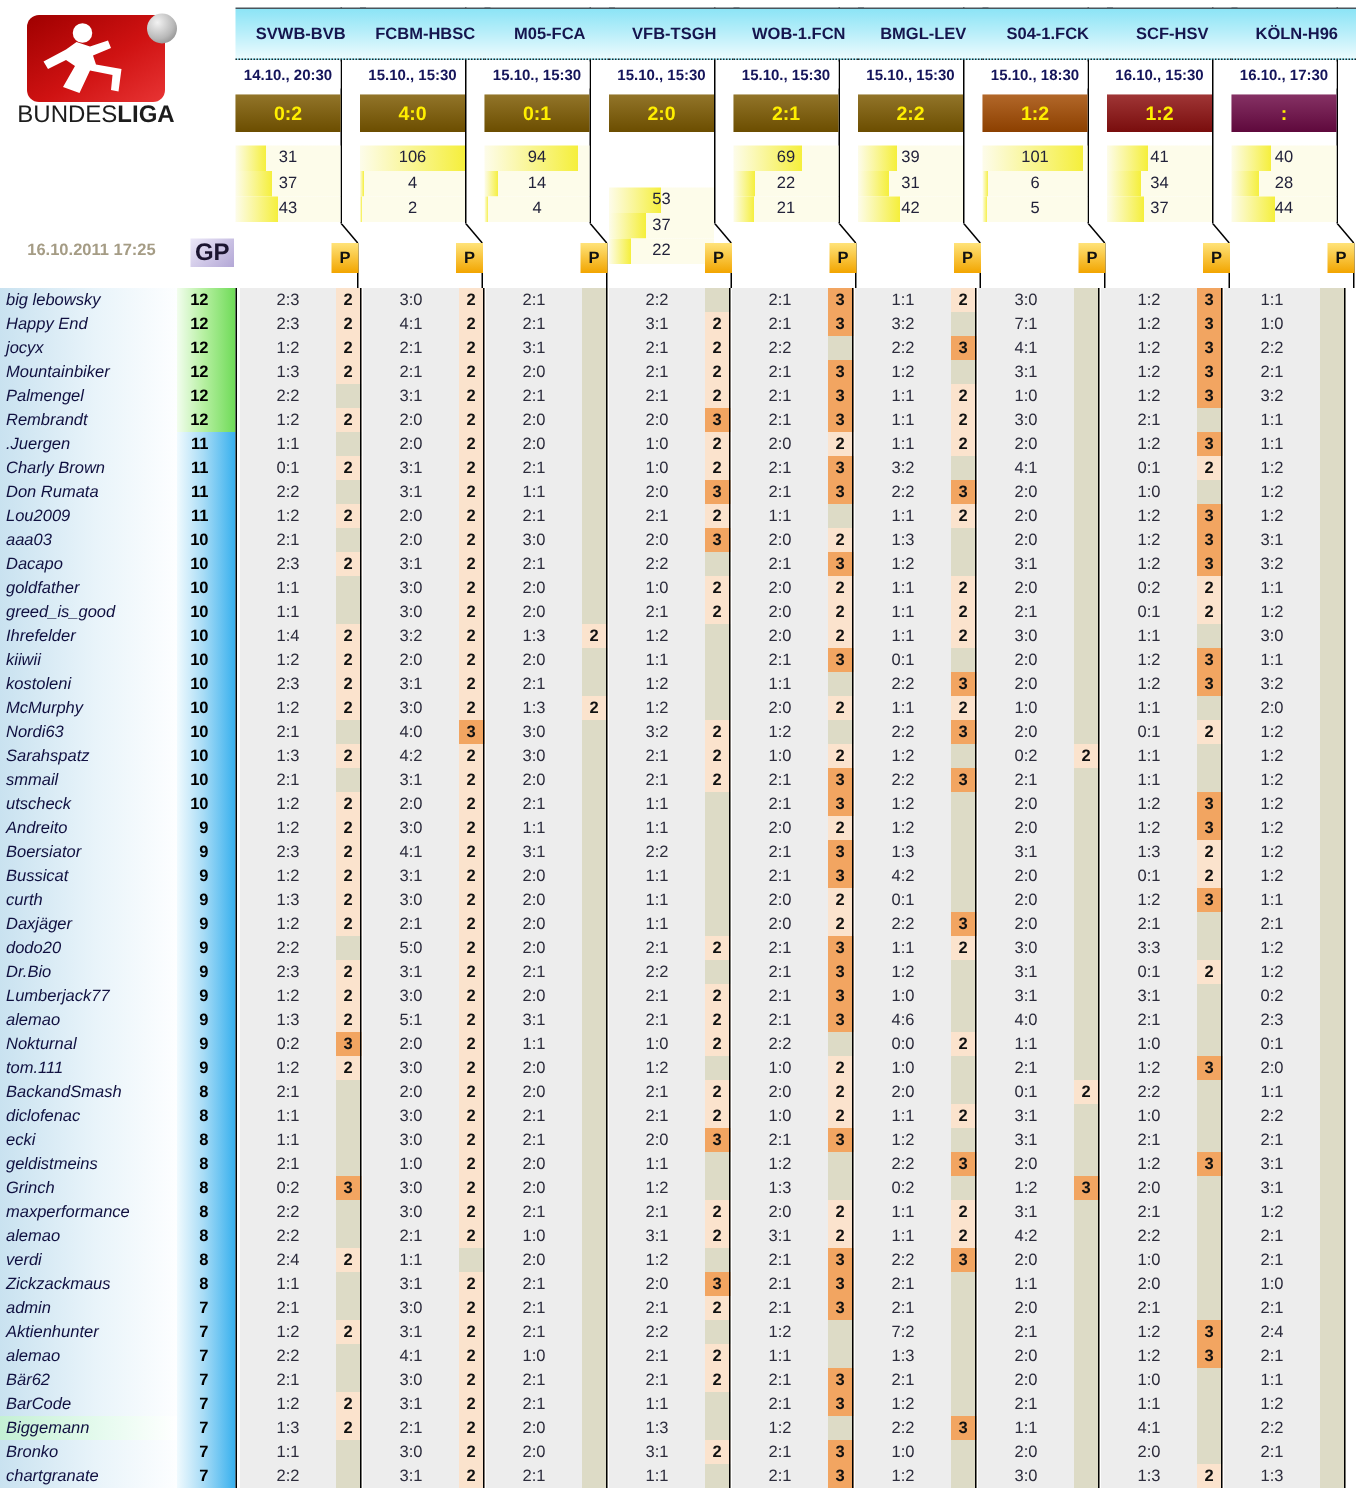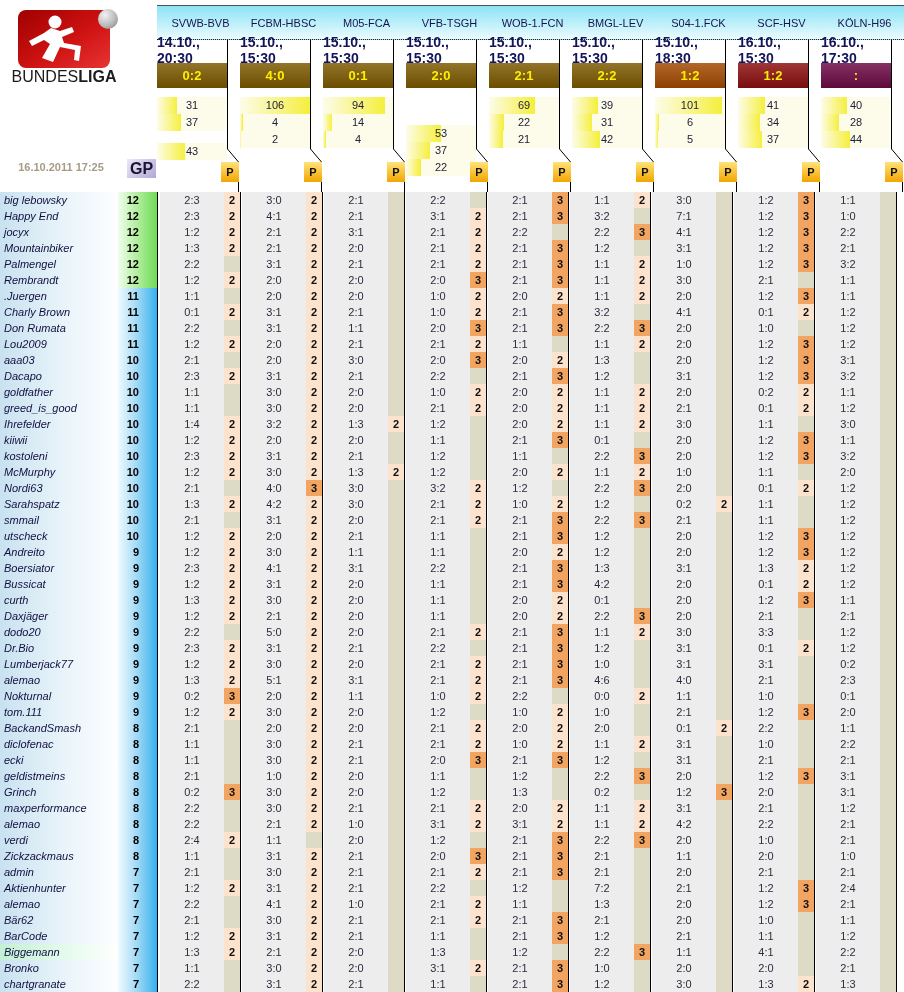--- a/index.html
+++ b/index.html
@@ -23,24 +23,24 @@
   .gp-badge { position:absolute; left:127px; top:159px; width:29px; height:19px;
     background:linear-gradient(135deg,#ece8f8 0%,#b3a7d6 100%);
     text-align:center; line-height:19px; font-weight:bold; font-size:16px; color:#1b1430; }
   .match-cols { position:absolute; left:157px; top:0; display:flex; }
   .match-col { position:relative; width:83px; height:192px; }
   .col-rule { position:absolute; left:70px; top:5px; width:1px; height:144px; background:#000; }
   .m-name { position:absolute; left:0; top:5px; width:87px; height:35px;
     background:linear-gradient(180deg,#8ce4f6 0%,#bff0fa 55%,#ecfbfe 100%);
     border-top:1px solid #49555c; border-bottom:1px dotted #222;
     display:flex; align-items:center; justify-content:center;
-    font-weight:normal; color:#15154e; }
+    font-weight:bold; color:#15154e; }
   .m-date { position:absolute; left:0; top:41px; width:70px; height:18px;
     display:flex; align-items:center; justify-content:center;
-    font-weight:bold; font-size:14px; color:#14145a; background:#fff; }
+    font-weight:bold; font-size:10px; color:#14145a; background:#fff; }
   .m-result { position:absolute; left:0; top:63px; width:70px; height:25px;
     background-image:linear-gradient(180deg,rgba(255,255,255,.16),rgba(0,0,0,.14));
     display:flex; align-items:center; justify-content:center;
     font-weight:bold; font-size:13px; color:#ffef00; }
   .m-stats { position:absolute; left:0; top:97px; width:70px; height:51px; }
   .m-stat { height:17px; line-height:17px; text-align:center; color:#22223a; }
   .filter-zone { position:absolute; left:0; top:149px; width:83px; height:43px; }
   .filter-zone svg { position:absolute; left:0; top:0; }
   .p-tab { position:absolute; left:64px; top:13px; width:18px; height:20px;
     background:linear-gradient(180deg,#ffe37a 0%,#f2a500 100%);
@@ -95,21 +95,21 @@
     </div>
     <div class="match-cols" id="match-cols">
         <div class="match-col">
     <div class="col-rule"></div>
     <div class="m-name">SVWB-BVB</div>
     <div class="m-date">14.10., 20:30</div>
     <div class="m-result" style="background-color: rgb(125, 90, 0);">0:2</div>
     <div class="m-stats">
       <div class="m-stat" style="background: linear-gradient(90deg, rgb(253, 252, 234) 0%, rgb(245, 239, 60) 29.2%, rgb(253, 252, 234) 29.2%);"><span class="v">31</span></div>
       <div class="m-stat" style="background: linear-gradient(90deg, rgb(253, 252, 234) 0%, rgb(245, 239, 60) 34.9%, rgb(253, 252, 234) 34.9%);"><span class="v">37</span></div>
-      <div class="m-stat" style="background: linear-gradient(90deg, rgb(253, 252, 234) 0%, rgb(245, 239, 60) 40.6%, rgb(253, 252, 234) 40.6%); margin-top: 12px;"><span class="v">43</span></div>
+      <div class="m-stat" style="background: linear-gradient(90deg, rgb(253, 252, 234) 0%, rgb(245, 239, 60) 40.6%, rgb(253, 252, 234) 40.6%);"><span class="v">43</span></div>
     </div>
     <div class="filter-zone">
       <svg width="83" height="43" viewBox="0 0 83 43">
         <line x1="70.5" y1="0" x2="81.5" y2="13" stroke="#000" stroke-width="1"></line>
         <line x1="81.5" y1="13" x2="81.5" y2="43" stroke="#000" stroke-width="1"></line>
       </svg>
       <div class="p-tab">P</div>
     </div>
   </div>
         <div class="match-col">

